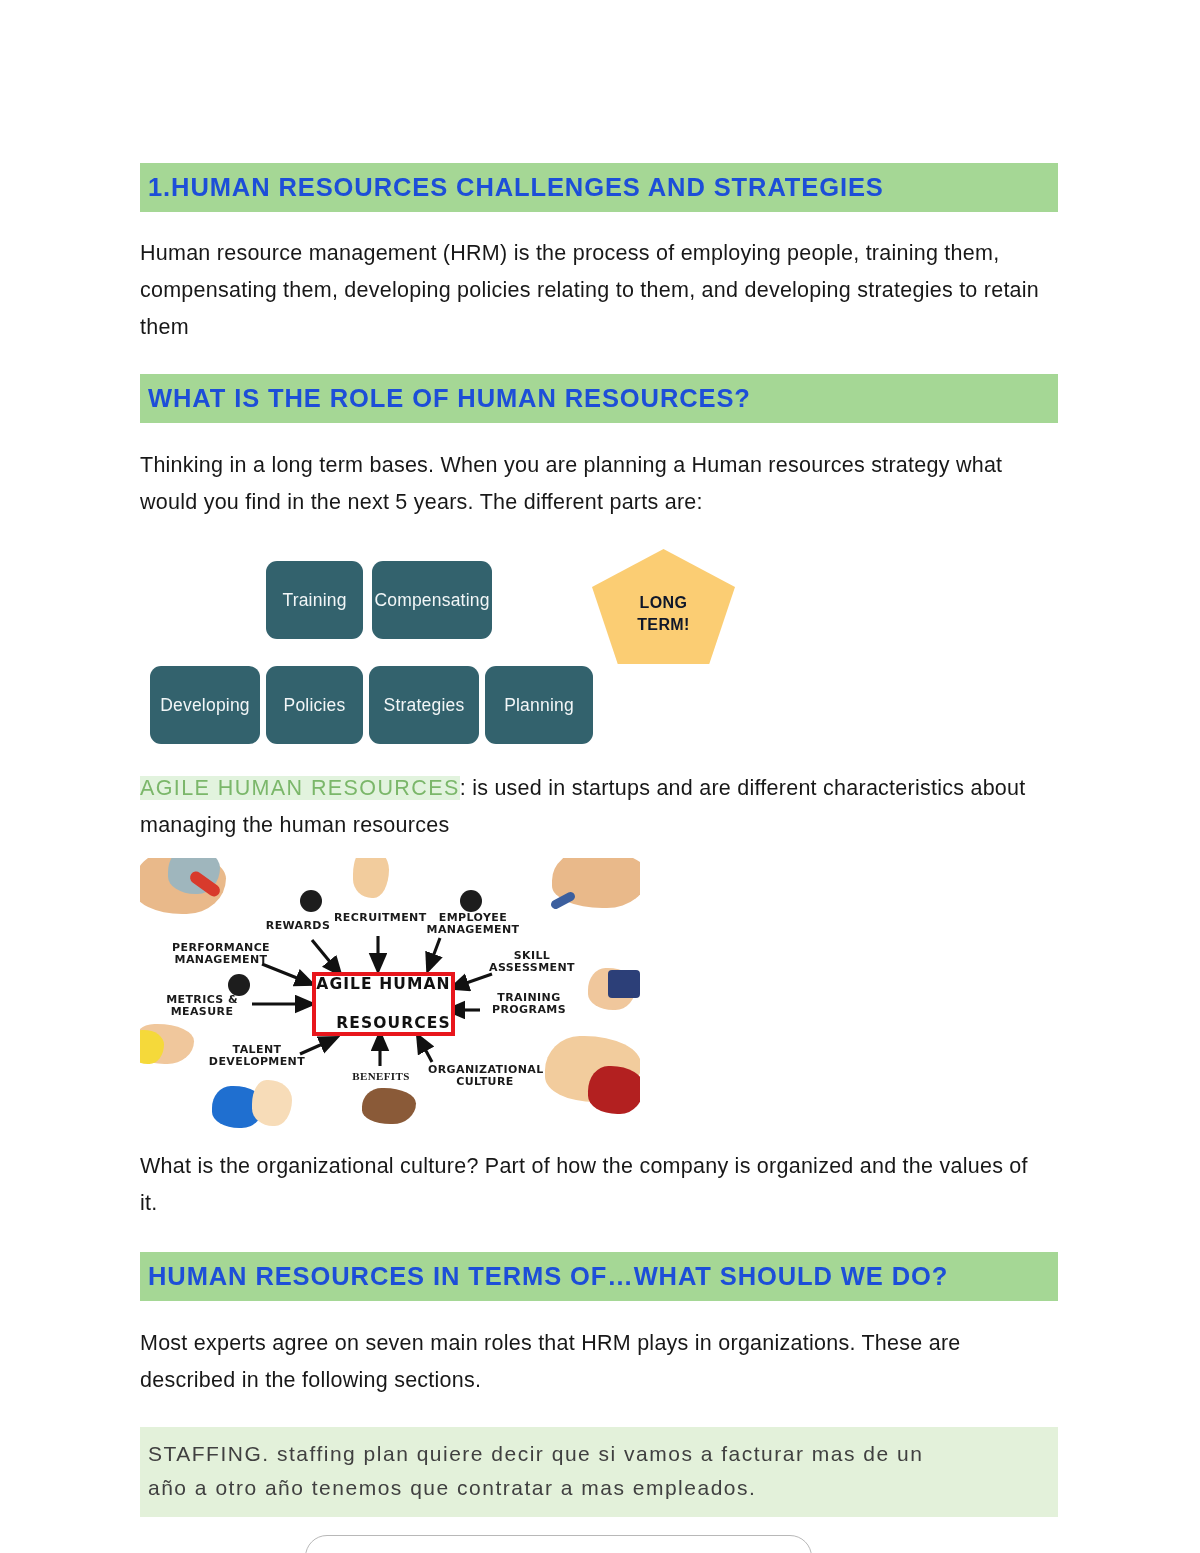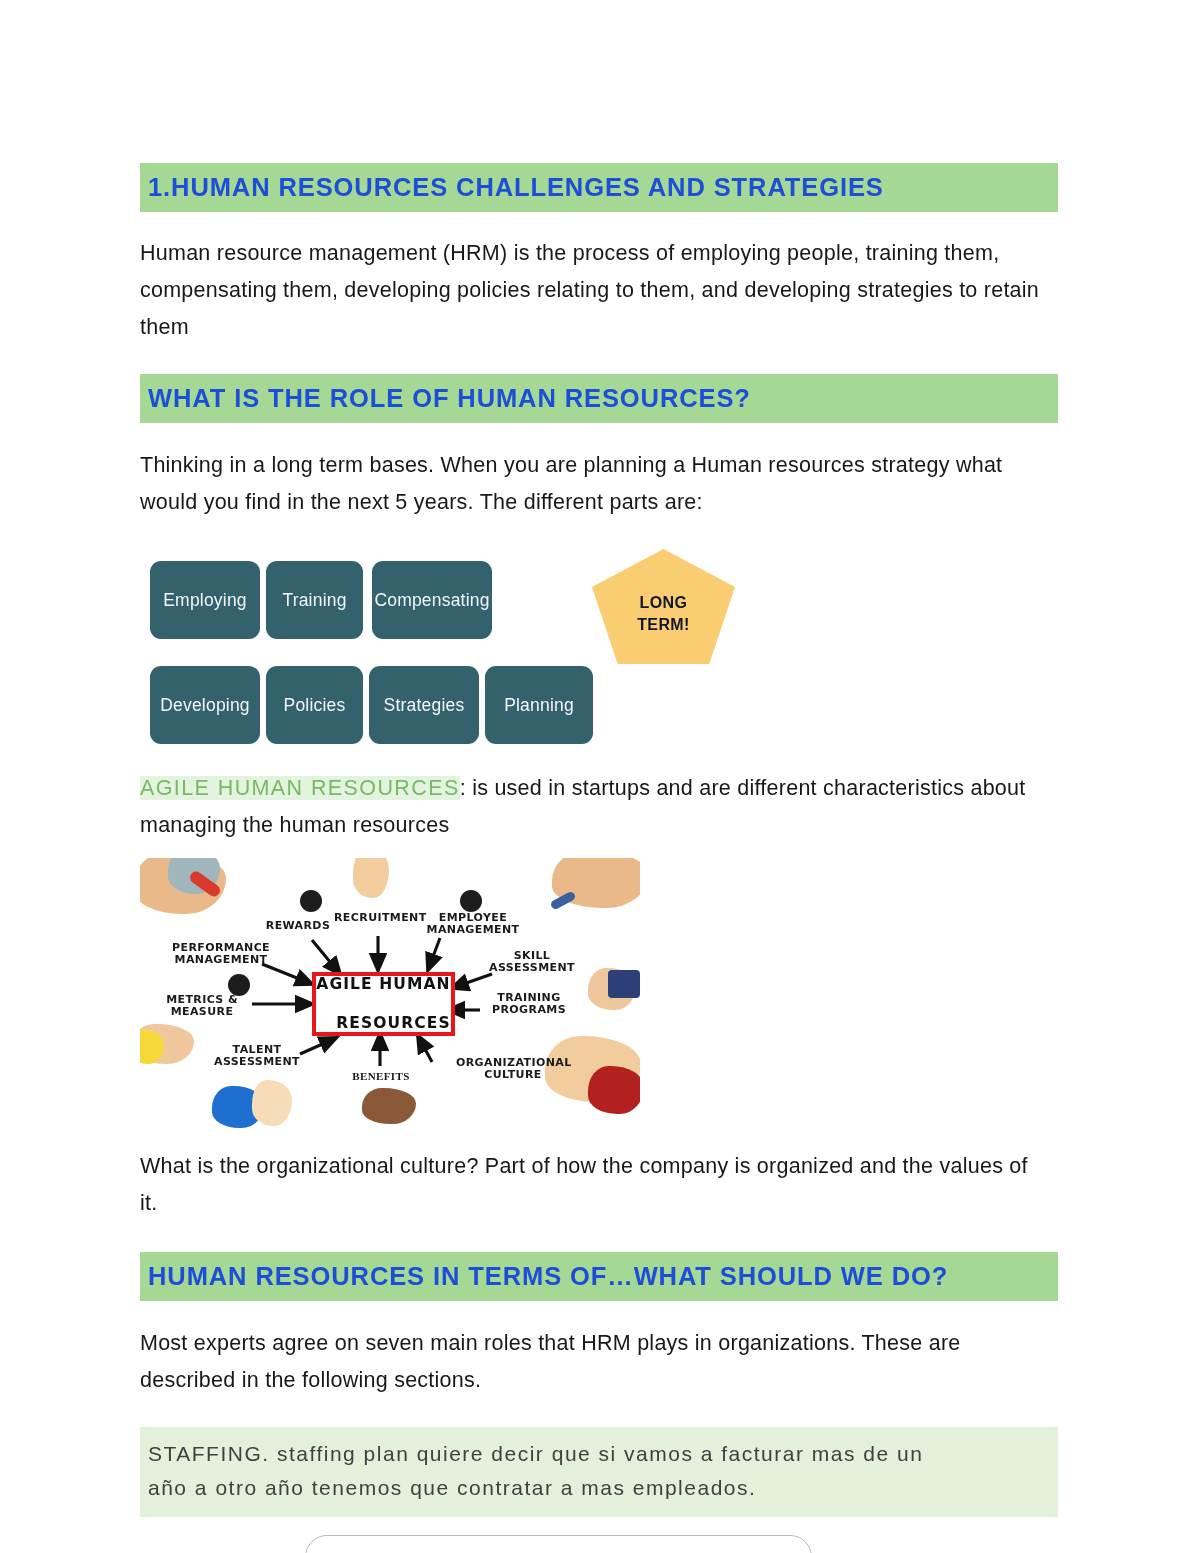--- a/index.html
+++ b/index.html
@@ -180,23 +180,20 @@
     <div class="para">Human resource management (HRM) is the process of employing people, training them, compensating them, developing policies relating to them, and developing strategies to retain them</div>
 
     <div style="height:28px"></div>
     <div class="section-bar">WHAT IS THE ROLE OF HUMAN RESOURCES?</div>
 
     <div style="height:24px"></div>
     <div class="para">Thinking in a long term bases. When you are planning a Human resources strategy what would you find in the next 5 years. The different parts are:</div>
 
     <div style="height:28px"></div>
     <div class="boxes-wrap">
-      <div class="tbox" style="left:10px;  top:12px;  width:110px; height:78px;">
-        <span>Employing</span>
-      </div>
       <div class="tbox" style="left:126px; top:12px;  width:97px;  height:78px;">
         <span>Training</span>
       </div>
       <div class="tbox" style="left:232px; top:12px;  width:120px; height:78px;">
         <span>Compensating</span>
       </div>
 
       <div class="pentagon" style="left:452px; top:0px; width:143px; height:115px;">
         <div>
           <div>LONG</div>
@@ -283,25 +280,25 @@
       <div class="fig-label" style="left:32px; top:84px; width:98px;">PERFORMANCE
 MANAGEMENT</div>
       <div class="fig-label" style="left:124px; top:62px; width:68px;">REWARDS</div>
       <div class="fig-label" style="left:194px; top:54px; width:92px;">RECRUITMENT</div>
       <div class="fig-label" style="left:284px; top:54px; width:98px;">EMPLOYEE
 MANAGEMENT</div>
       <div class="fig-label" style="left:346px; top:92px; width:92px;">SKILL
 ASSESSMENT</div>
       <div class="fig-label" style="left:342px; top:134px; width:94px;">TRAINING
 PROGRAMS</div>
-      <div class="fig-label" style="left:288px; top:199px; width:114px;margin-left:28px;">ORGANIZATIONAL
+      <div class="fig-label" style="left:288px; top:206px; width:114px;">ORGANIZATIONAL
 CULTURE</div>
       <div class="fig-label" style="left:206px; top:212px; width:70px;font-family:Liberation Serif, serif;">BENEFITS</div>
       <div class="fig-label" style="left:62px; top:186px; width:110px;">TALENT
-ASSESSMENT</div>
+DEVELOPMENT</div>
       <div class="fig-label" style="left:18px; top:136px; width:88px;">METRICS &amp;
 MEASURE</div>
     </div>
 
     <div style="height:20px"></div>
     <div class="para">What is the organizational culture? Part of how the company is organized and the values of it.</div>
 
     <div style="height:30px"></div>
     <div class="section-bar">HUMAN RESOURCES IN TERMS OF…WHAT SHOULD WE DO?</div>
 

